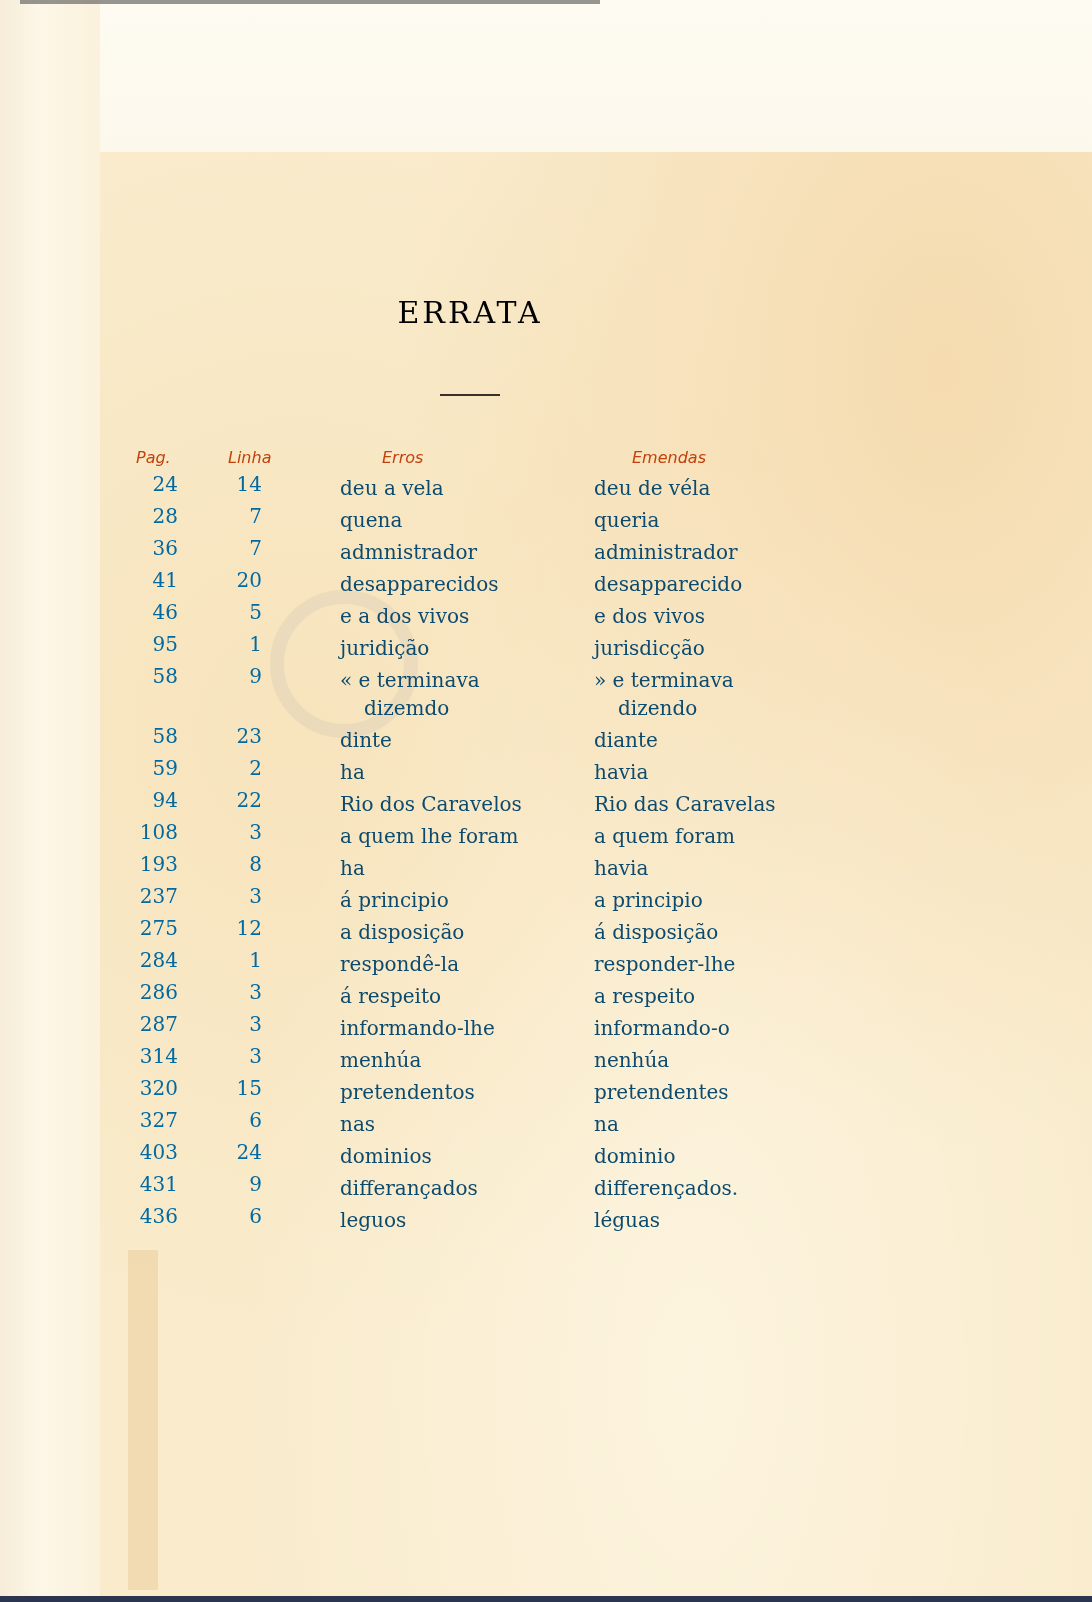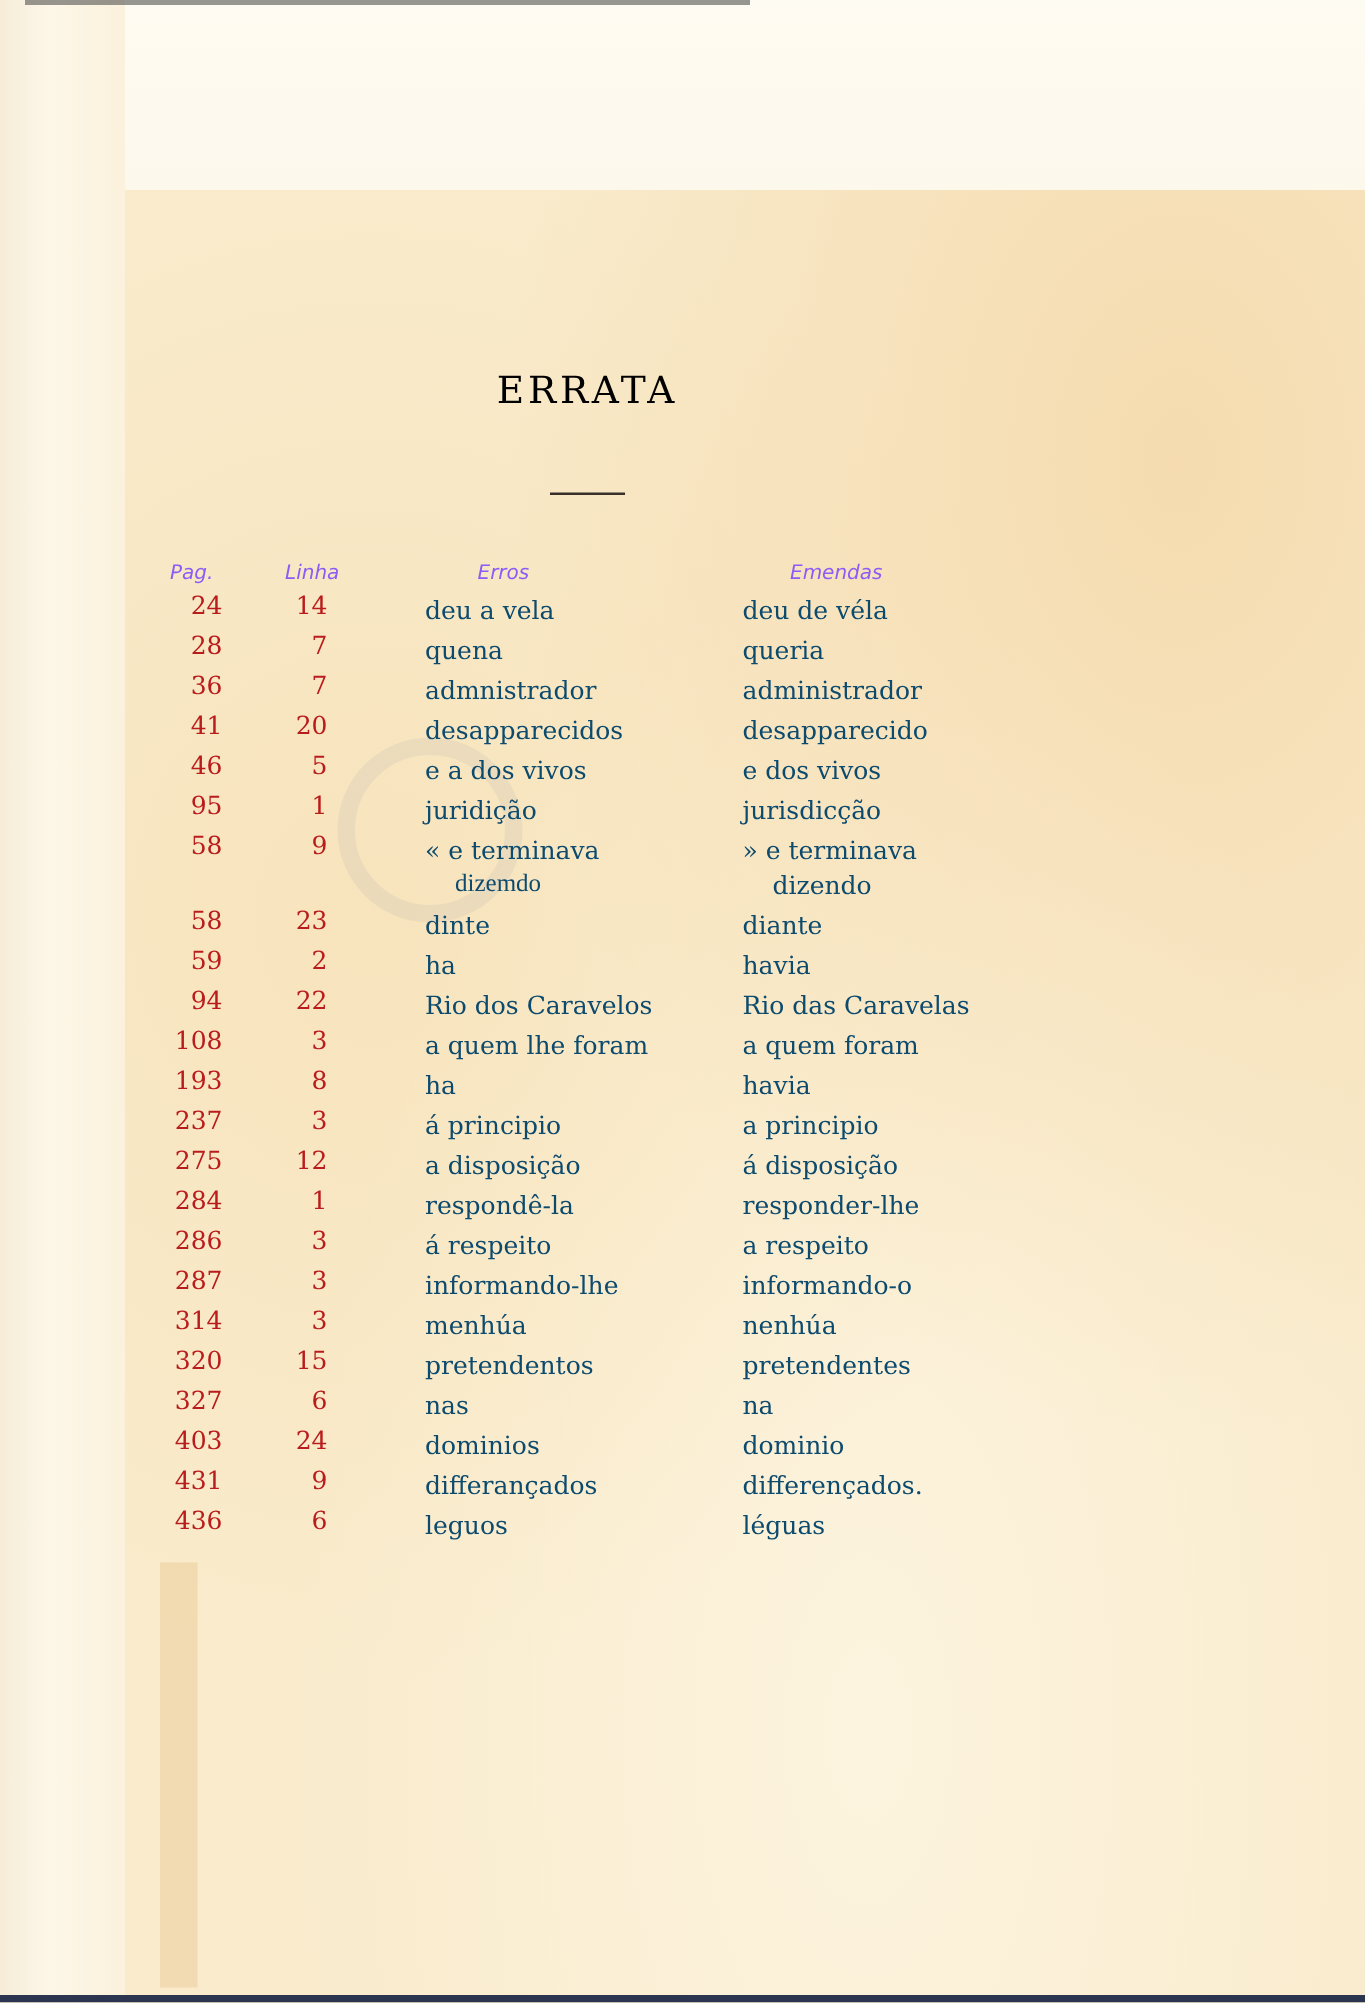--- a/index.html
+++ b/index.html
@@ -58,29 +58,29 @@
     }
     .table {
       position: absolute; left: 132px; top: 448px; width: 700px;
     }
     .hdr, .row {
       position: relative; height: 32px;
     }
     .hdr { height: 24px; }
     .hdr span {
       position: absolute; top: 0;
-      font-family: "DejaVu Sans", sans-serif; font-style: italic; font-size: 16px; color: #8b5cf6;
+      font-family: "DejaVu Sans", sans-serif; font-style: italic; font-size: 16px; color: #c2410c;
     }
     .c-pag { left: 4px; }
     .c-lin { left: 96px; }
     .c-err { left: 250px; }
     .c-eme { left: 500px; }
     .row span { position: absolute; }
     .num {
-      font-family: "DejaVu Serif", serif; font-size: 20px; color: #b91c1c; top: 0;
+      font-family: "DejaVu Serif", serif; font-size: 20px; color: #0369a1; top: 0;
     }
     .pag { left: 2px; width: 44px; text-align: right; }
     .lin { left: 84px; width: 46px; text-align: right; }
     .txt {
       font-family: "DejaVu Serif", serif; font-size: 20px; color: #0c4a6e; top: 4px; white-space: nowrap;
     }
     .err { left: 208px; }
     .eme { left: 462px; }
     .indent { padding-left: 24px; }
   </style>
@@ -145,21 +145,21 @@
         <span class="txt err">juridição</span>
         <span class="txt eme">jurisdicção</span>
       </div>
       <div class="row">
         <span class="num pag">58</span>
         <span class="num lin">9</span>
         <span class="txt err">« e terminava</span>
         <span class="txt eme">» e terminava</span>
       </div>
       <div class="row" style="height: 28px;">
-        <span class="txt err indent" style="top: 0px; font-family: Liberation Serif, serif;">dizemdo</span>
+        <span class="txt err indent" style="top: 0px;">dizemdo</span>
         <span class="txt eme indent" style="top: 0px;">dizendo</span>
       </div>
       <div class="row">
         <span class="num pag">58</span>
         <span class="num lin">23</span>
         <span class="txt err">dinte</span>
         <span class="txt eme">diante</span>
       </div>
       <div class="row">
         <span class="num pag">59</span>

